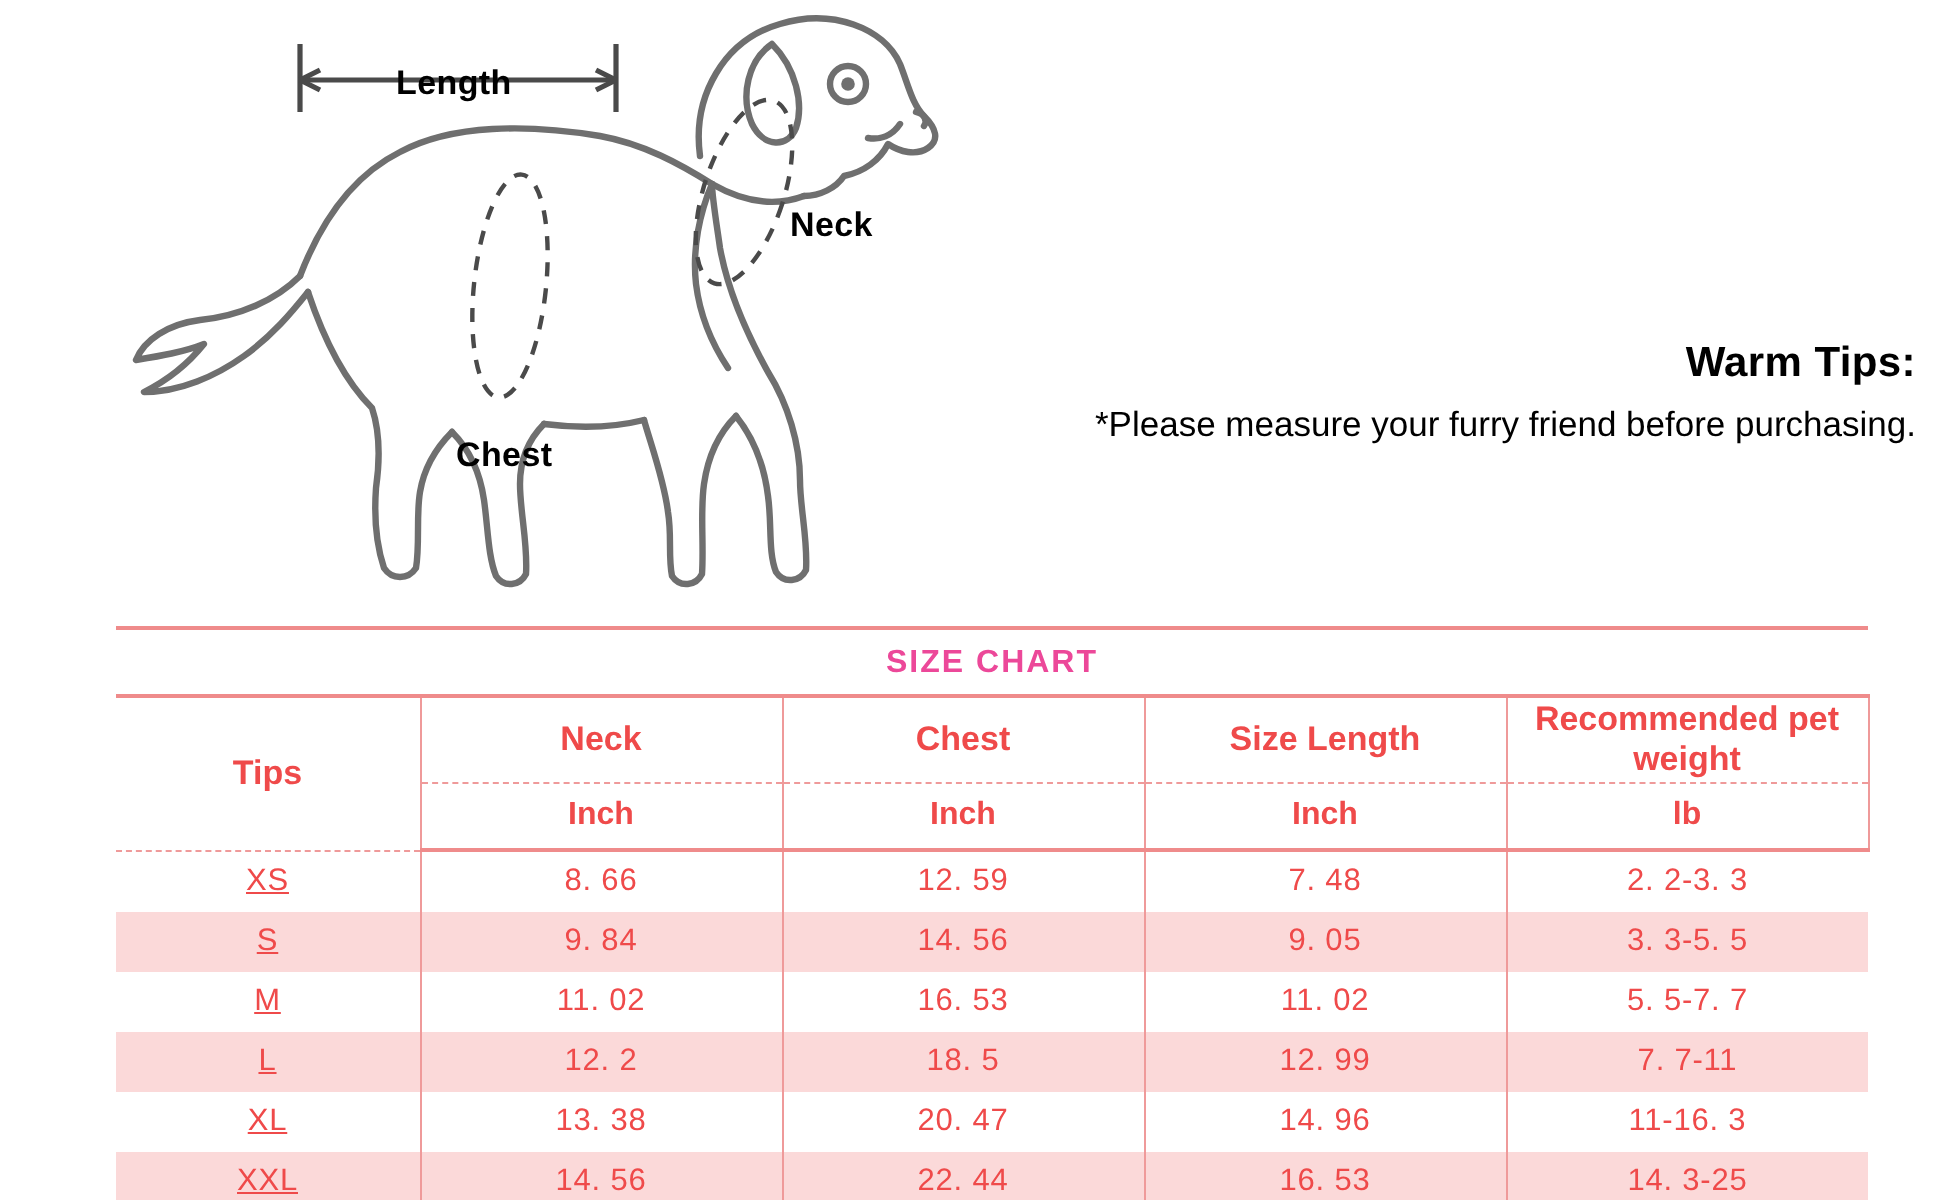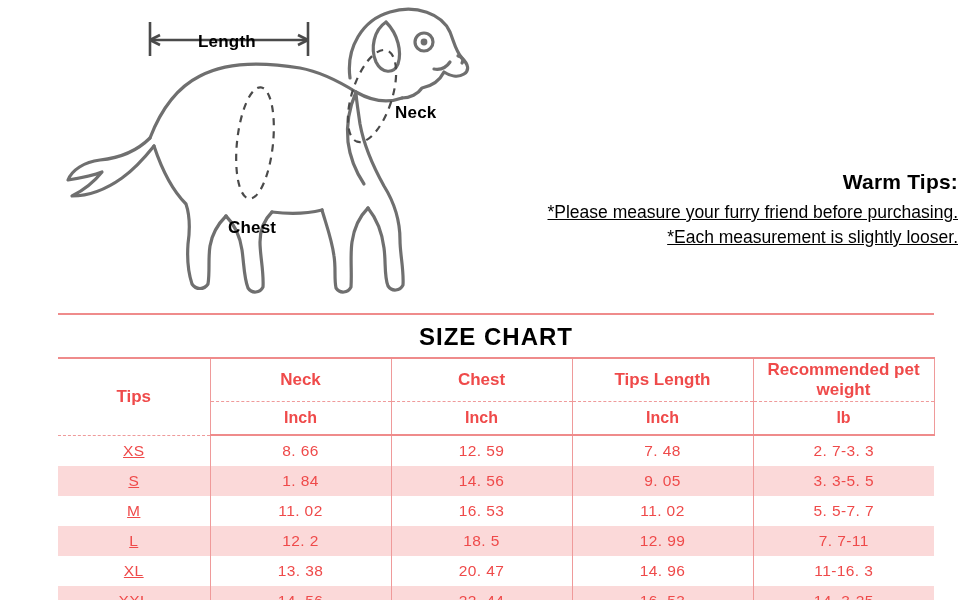--- a/index.html
+++ b/index.html
@@ -58,34 +58,33 @@
     font-weight: bold;
     color: #000;
     margin: 0 0 6px 0;
     letter-spacing: .2px;
   }
   .tip-line {
     font-size: 17.5px;
     color: #000;
     line-height: 1.42;
     white-space: nowrap;
-    text-decoration: underline;
   }
 
   
   #chart-wrap {
     position: absolute;
     left: 58px;
     top: 313px;
     width: 876px;
   }
   #chart-title {
     text-align: center;
-    color: #000000;
-    font-size: 24px;
+    color: #ec4899;
+    font-size: 16px;
     font-weight: bold;
     letter-spacing: 1px;
     padding: 8px 0 6px 0;
     border-top: 2px solid #ef8b8b;
   }
   table {
     border-collapse: collapse;
     width: 876px;
     table-layout: fixed;
   }
@@ -207,62 +206,61 @@
     </g>
   </svg>
 
   <div class="dim-label" id="label-length">Length</div>
   <div class="dim-label" id="label-neck">Neck</div>
   <div class="dim-label" id="label-chest">Chest</div>
 
   <div id="tips">
     <div id="tips-title">Warm Tips:</div>
     <div class="tip-line">*Please measure your furry friend before purchasing.</div>
-    <div class="tip-line">*Each measurement is slightly looser.</div>
   </div>
 </div>
 
 <div id="chart-wrap">
 
   <div id="chart-title">SIZE CHART</div>
 
   <table>
     <colgroup>
       <col class="c-size">
       <col class="c-col">
       <col class="c-col">
       <col class="c-col">
       <col class="c-col">
     </colgroup>
     <thead>
       <tr class="head-main">
         <th class="size-cell" rowspan="2">Tips</th>
         <th>Neck</th>
         <th>Chest</th>
-        <th>Tips Length</th>
+        <th>Size Length</th>
         <th>Recommended pet weight</th>
       </tr>
       <tr class="head-unit">
         <th>Inch</th>
         <th>Inch</th>
         <th>Inch</th>
         <th>lb</th>
       </tr>
     </thead>
     <tbody>
       <tr>
         <td class="size-col">XS</td>
         <td>8. 66</td>
         <td>12. 59</td>
         <td>7. 48</td>
-        <td>2. 7-3. 3</td>
+        <td>2. 2-3. 3</td>
       </tr>
       <tr class="alt">
         <td class="size-col">S</td>
-        <td>1. 84</td>
+        <td>9. 84</td>
         <td>14. 56</td>
         <td>9. 05</td>
         <td>3. 3-5. 5</td>
       </tr>
       <tr>
         <td class="size-col">M</td>
         <td>11. 02</td>
         <td>16. 53</td>
         <td>11. 02</td>
         <td>5. 5-7. 7</td>

